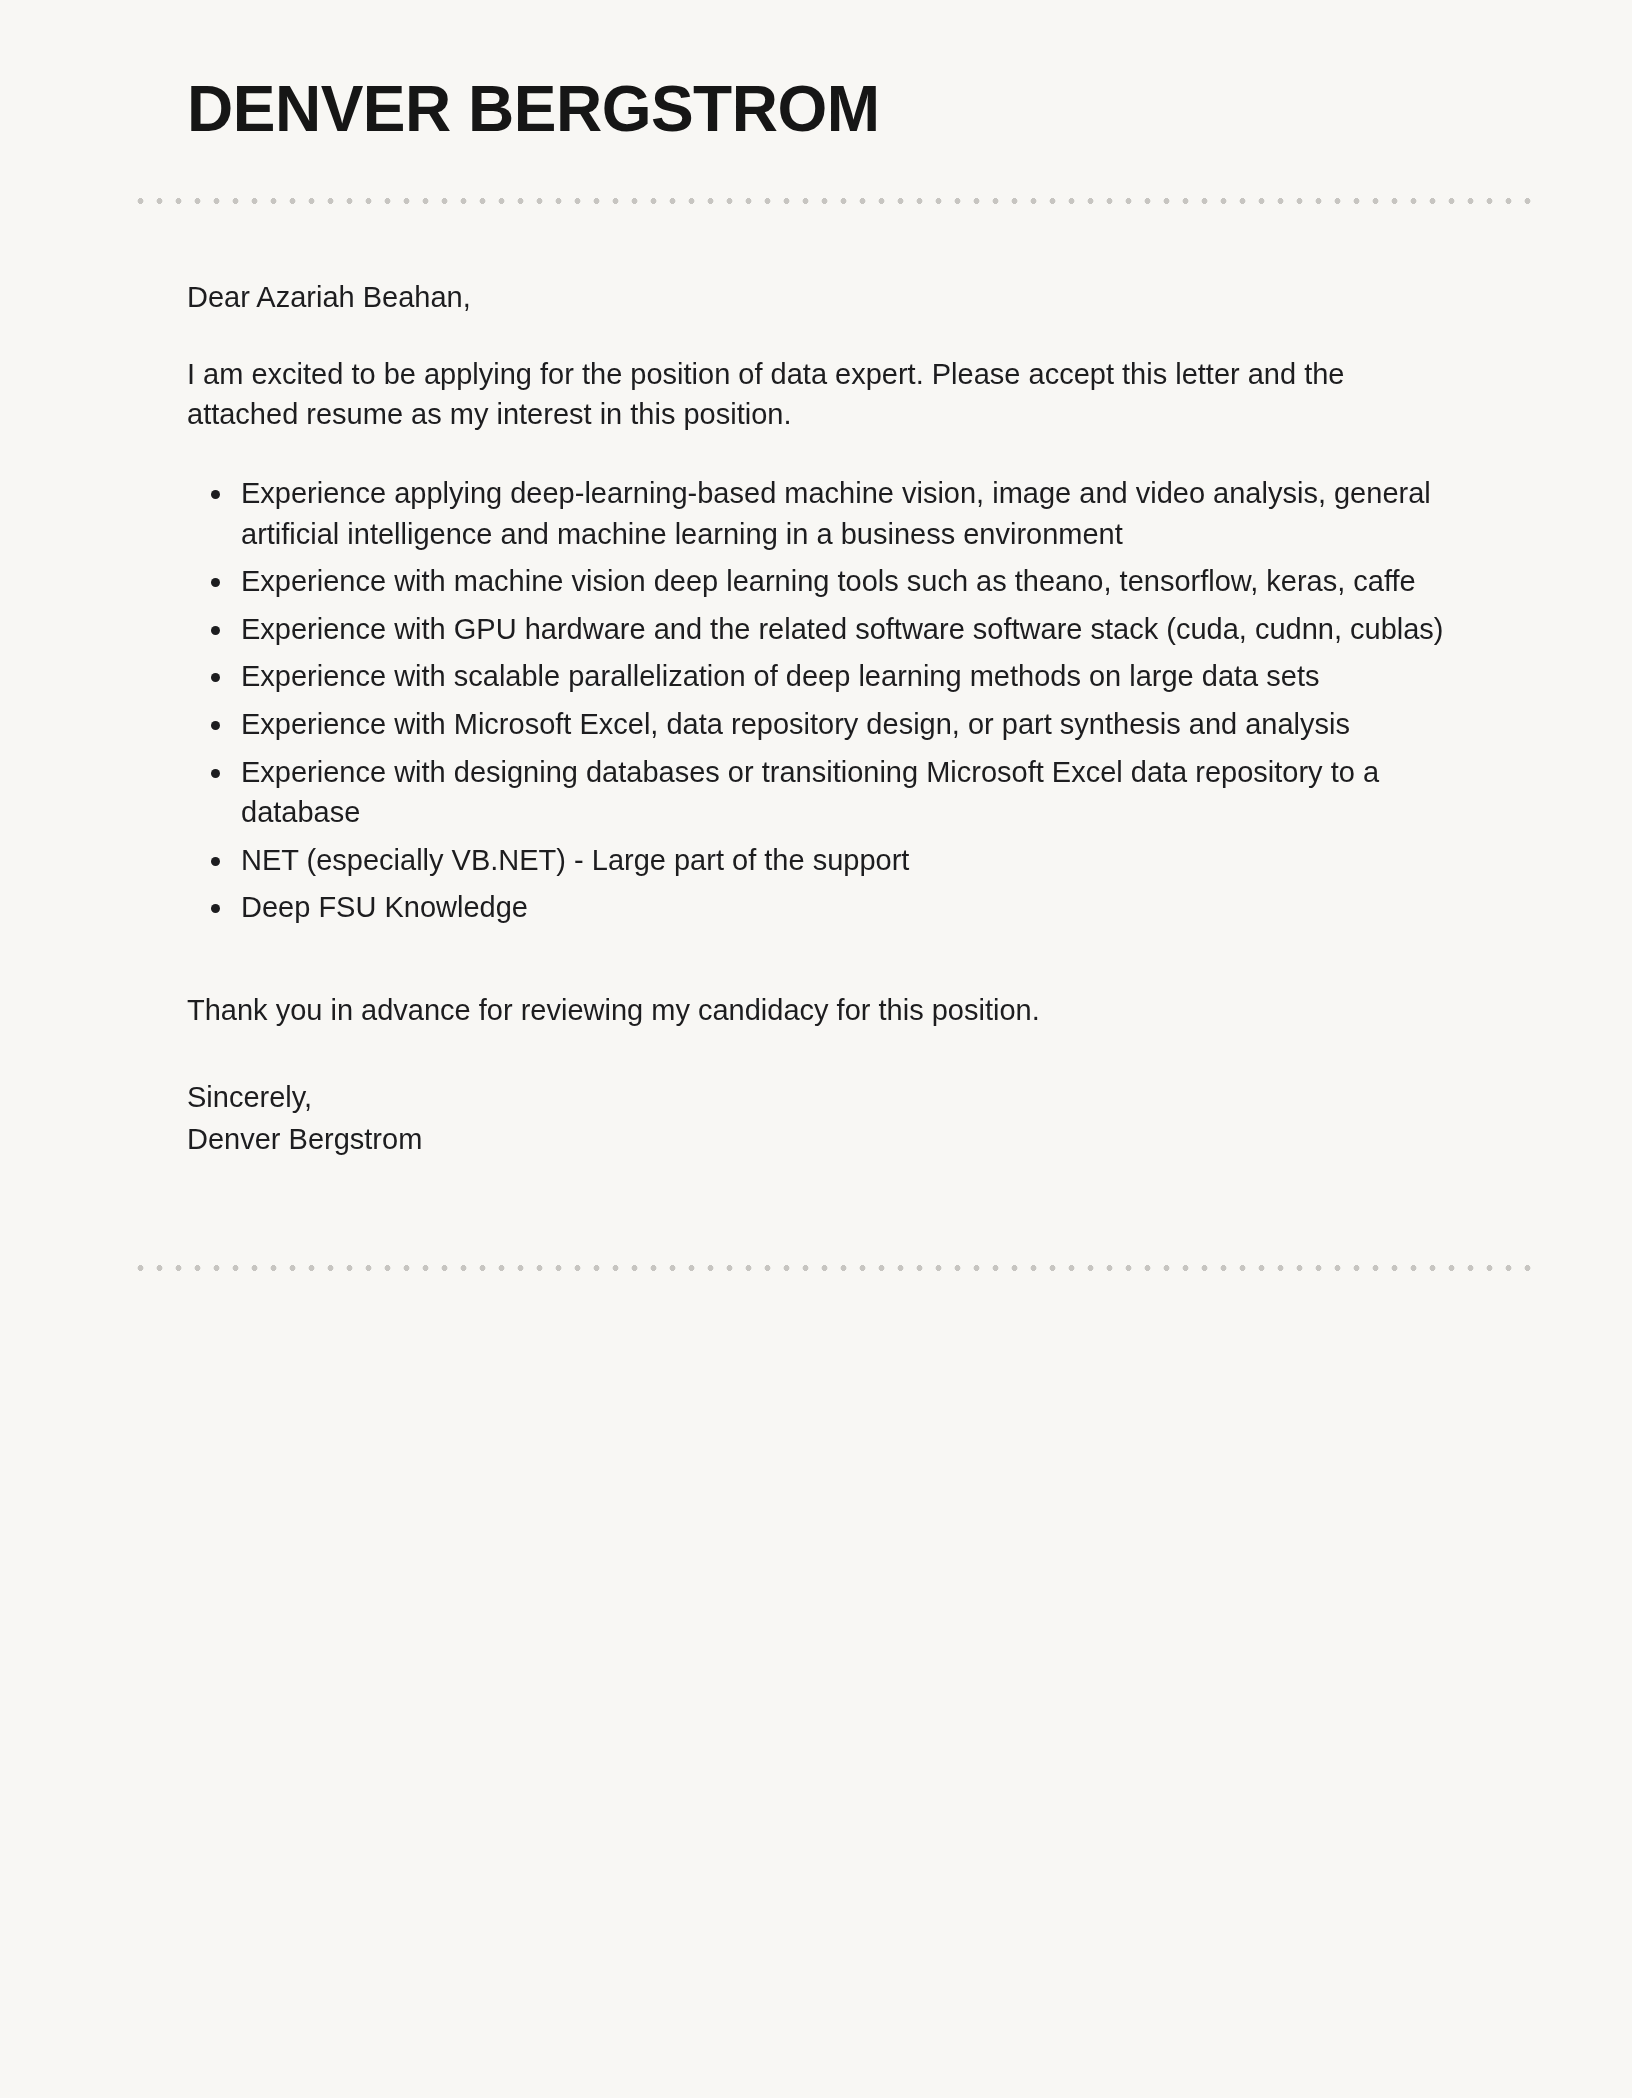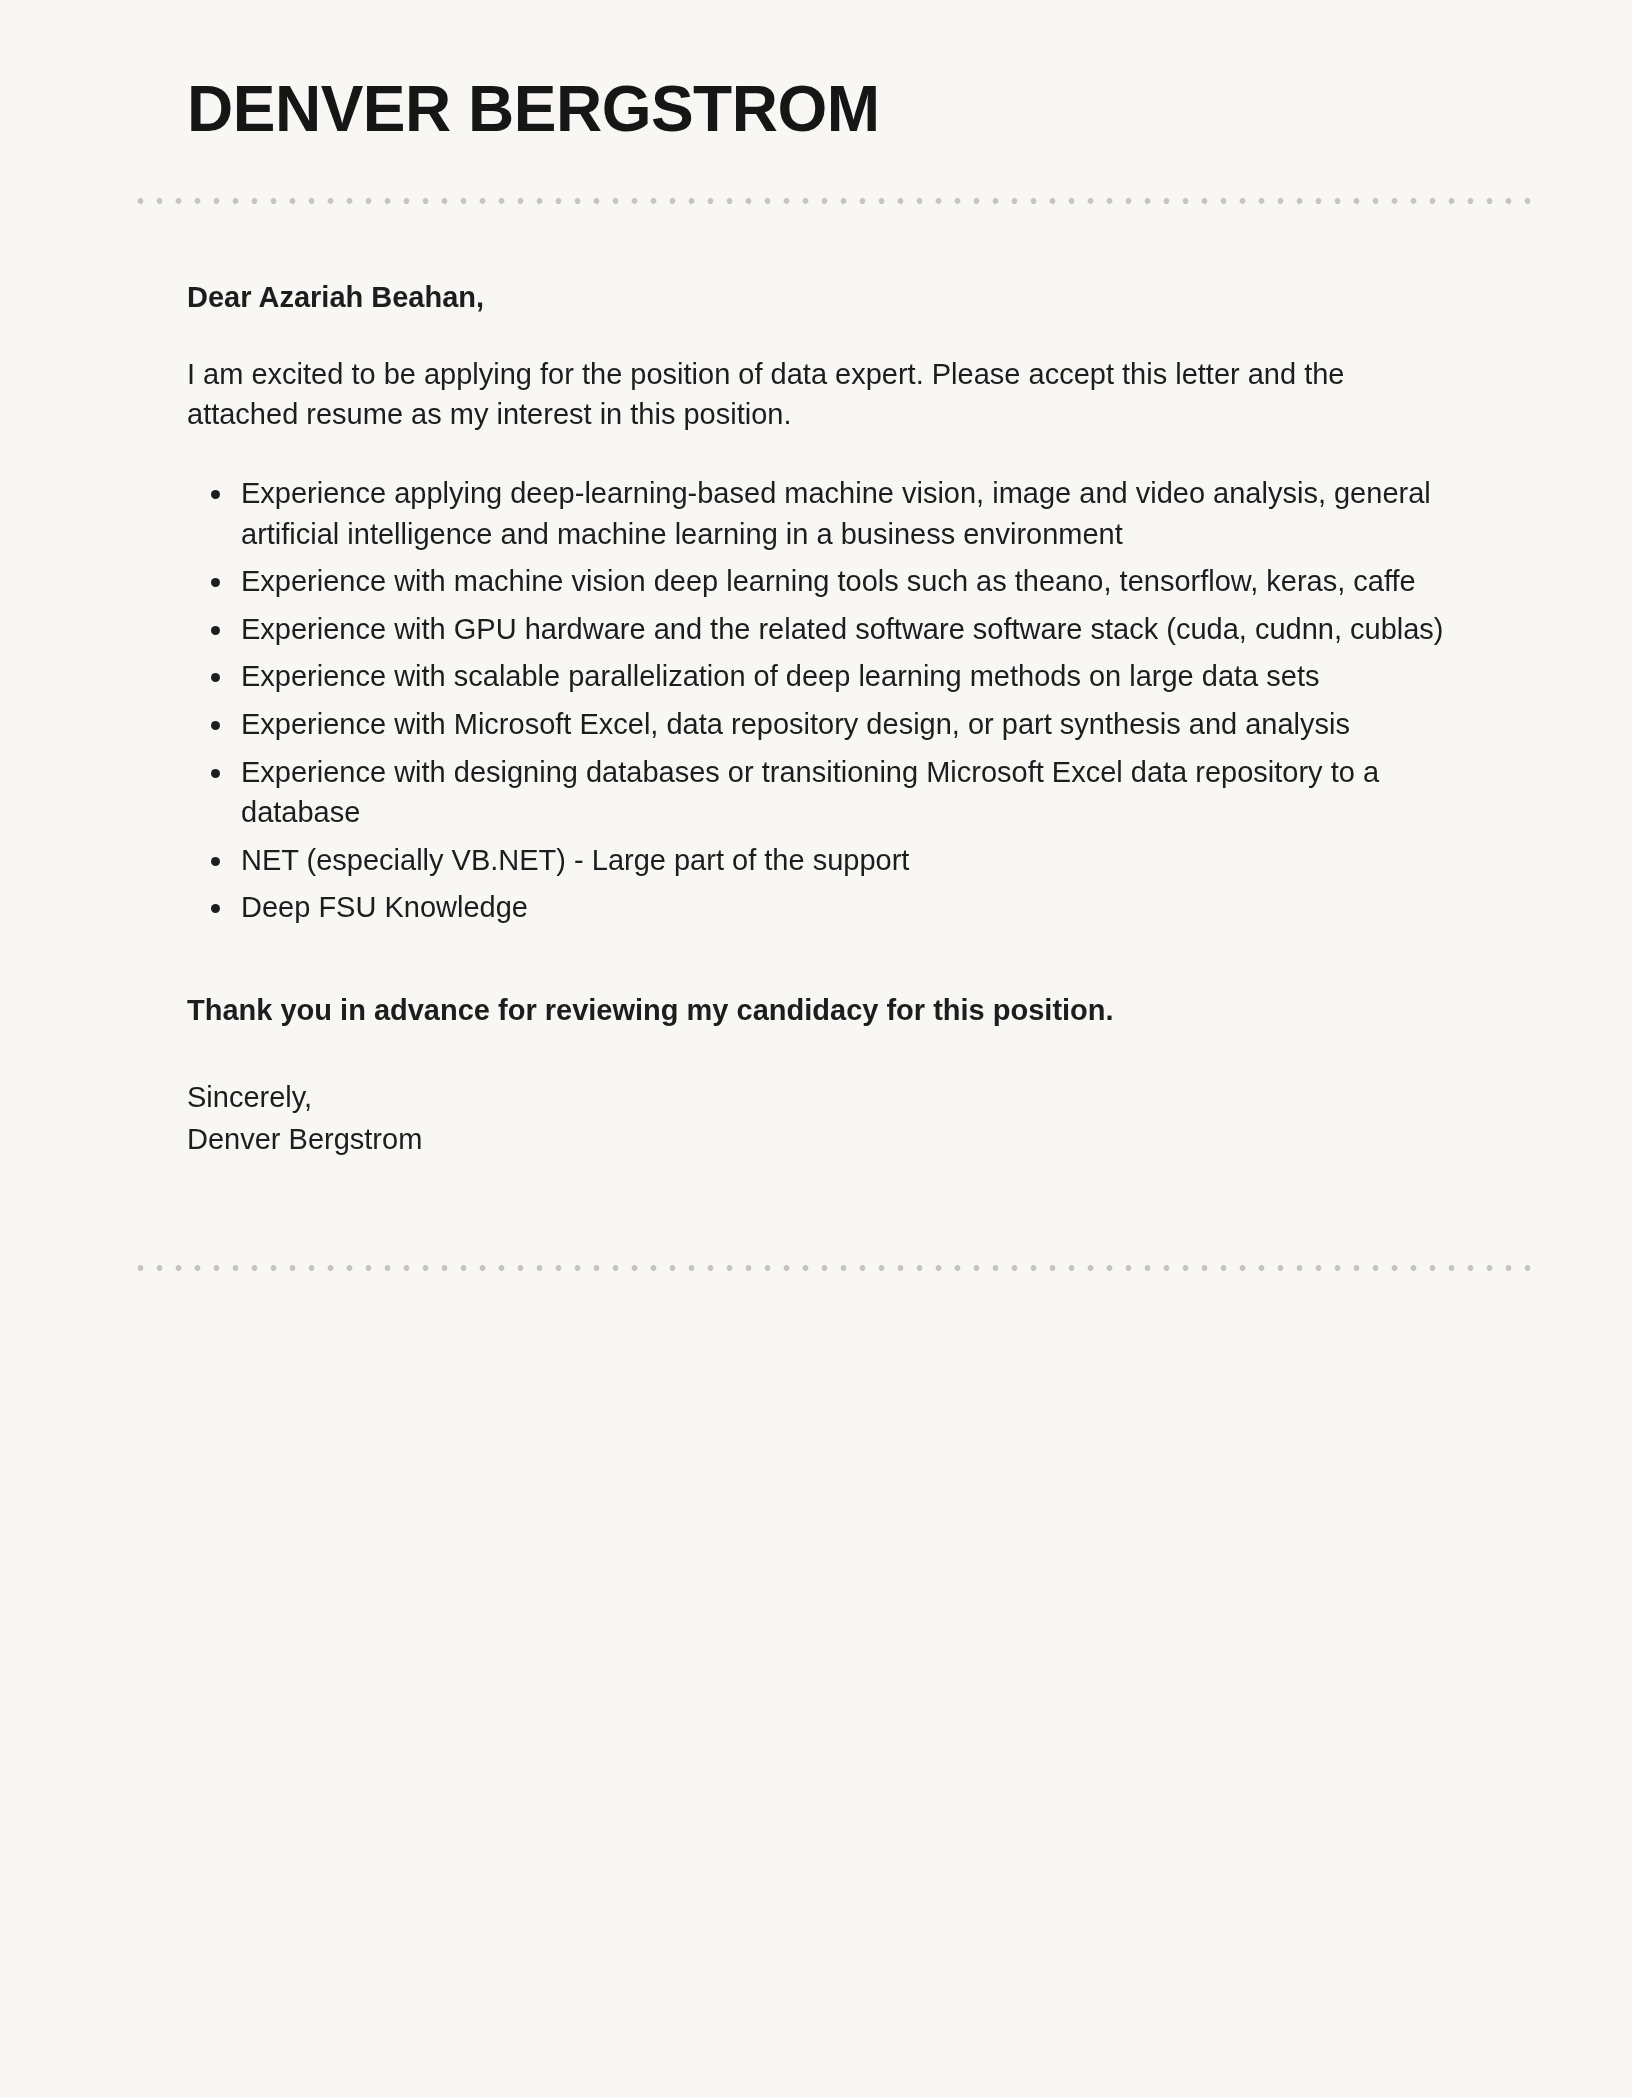--- a/index.html
+++ b/index.html
@@ -57,38 +57,38 @@
   .divider.bottom{
     margin-top:104px;
   }
   .letter{
     padding:0 150px;
     margin-top:72px;
     font-size:29px;
     line-height:1.4;
   }
   .salutation{
-    font-weight:700;
+    font-weight:400;
     margin:0 0 36px 0;
   }
   .para{
     margin:0 0 34px 0;
     max-width:1260px;
   }
   .qual-list{
     margin:38px 0 0 0;
     padding-left:48px;
     max-width:1260px;
   }
   .qual-list li{
     margin:0 0 7px 0;
     padding-left:6px;
   }
   .closing{
-    font-weight:700;
+    font-weight:400;
     margin:62px 0 0 0;
     max-width:1260px;
   }
   .signoff{
     margin:46px 0 0 0;
   }
   .signature{
     margin:2px 0 0 0;
   }
 </style>

